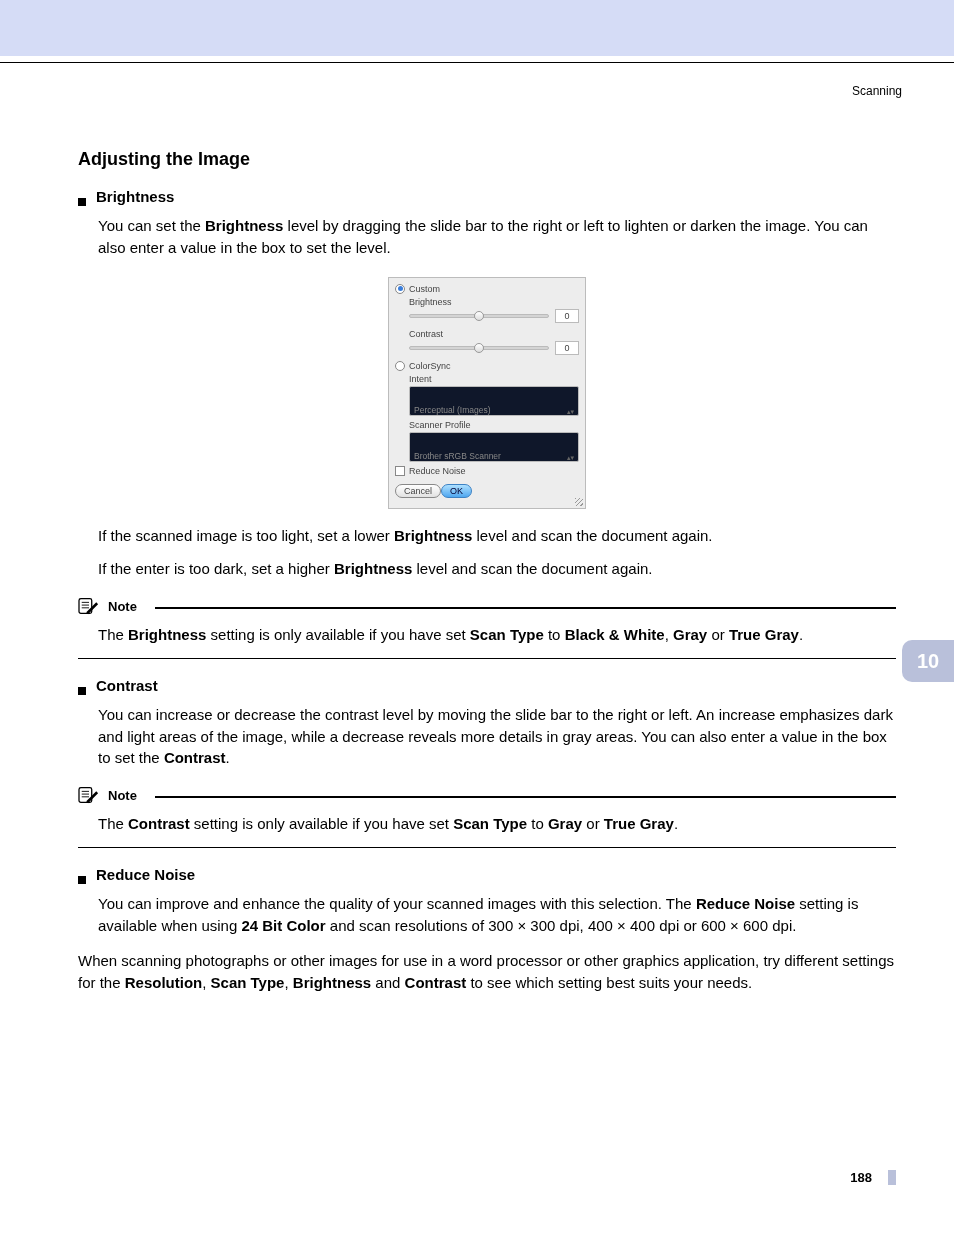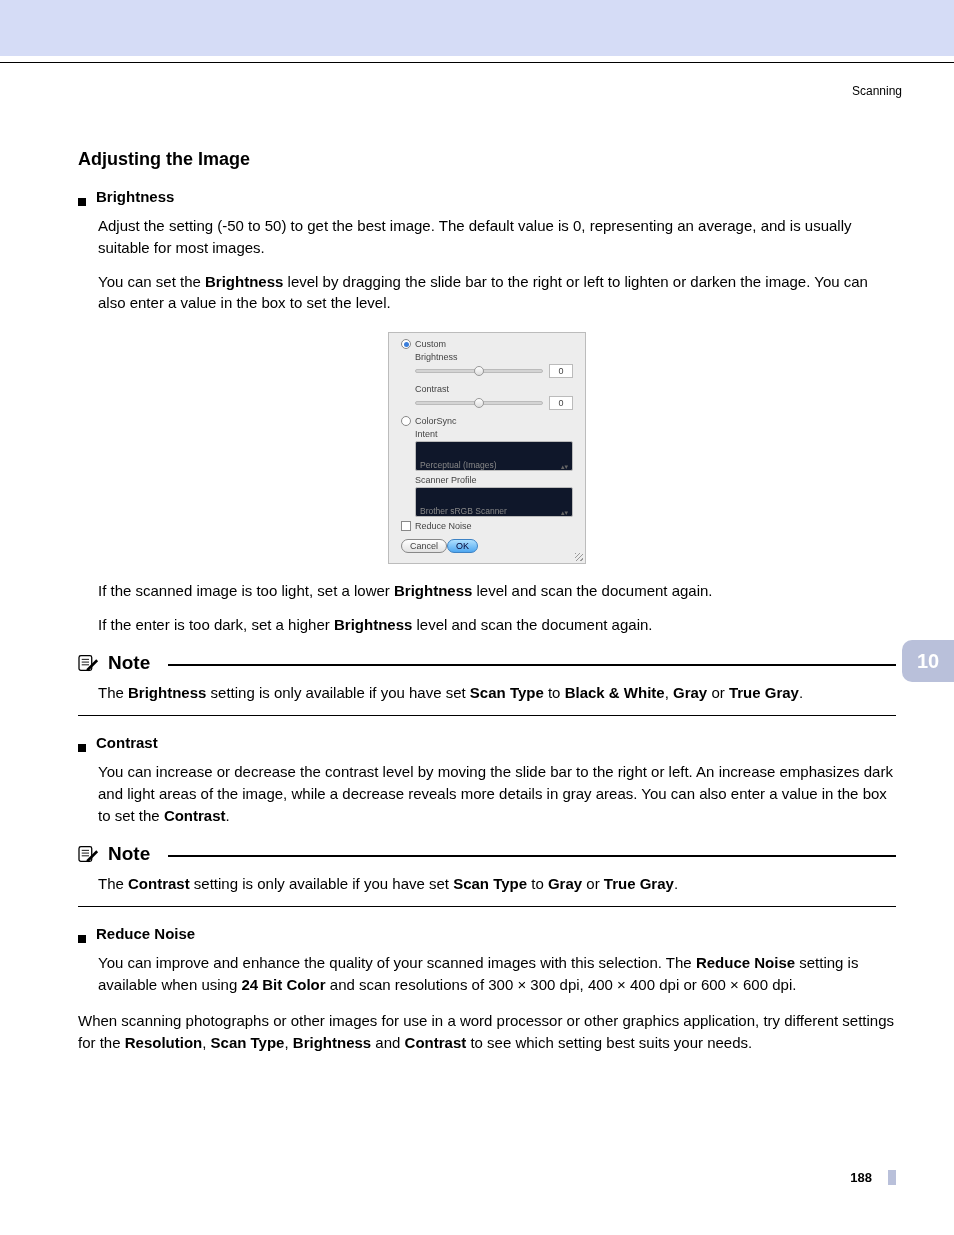--- a/index.html
+++ b/index.html
@@ -66,21 +66,21 @@
   .section { margin-top: 8px; }
   b { font-weight: bold; }
 
   
   .figure {
     width: 198px;
     margin: 18px auto 16px;
     background: #ededed;
     border: 1px solid #bcbcbc;
     font-size: 9px;
-    padding: 6px 12px 10px;
+    padding: 6px 6px 10px;
     color: #444;
     position: relative;
   }
   .figure .radio-row { display:flex; align-items:center; gap:4px; margin-bottom:3px;}
   .figure .radio {
     width:10px; height:10px; border:1px solid #888; border-radius:50%;
     display:flex; align-items:center; justify-content:center; background:#fff;
   }
   .figure .radio.sel::after {
     content:""; width:5px; height:5px; border-radius:50%; background:#3a7edb;
@@ -124,21 +124,21 @@
     position:absolute; right:2px; bottom:2px; width:8px; height:8px;
     background: repeating-linear-gradient(135deg,#999 0 1px, transparent 1px 3px);
   }
 
   
   .note-block { margin-top: 16px; }
   .note-header { display:flex; align-items:center; gap:8px; }
   .note-icon {
     width:22px; height:20px; flex-shrink:0;
   }
-  .note-title { font-weight:bold; font-size:19px; }
+  .note-title { font-weight:bold; font-size:13px; }
   .note-rule {
     flex:1; height:2px; background:#000; margin-left:10px; position:relative; top:2px;
   }
   .note-body {
     font-size:15px; line-height:1.45; margin:8px 0 0 20px;
   }
   .note-bottom-rule {
     height:1px; background:#000; margin:12px 0 0 0;
   }
 
@@ -169,21 +169,20 @@
 <div class="header-label">Scanning</div>
 
 <div class="content">
   <div class="section-title">Adjusting the Image</div>
 
   <div class="section">
     <div class="bullet-row">
       <div class="bullet-square"></div>
       <div class="bullet-label">Brightness</div>
     </div>
-    <div class="body-text">Adjust the setting (-50 to 50) to get the best image. The default value is 0, representing an average, and is usually suitable for most images.</div>
     <div class="body-text">
       <span>You can set the </span><b>Brightness</b><span> level by dragging the slide bar to the right or left to lighten or darken the image. You can also enter a value in the box to set the level.</span>
     </div>
 
     <div class="figure">
       <div class="radio-row">
         <div class="radio sel"></div>
         <span class="group-lbl">Custom</span>
       </div>
       <div class="slider-block">

